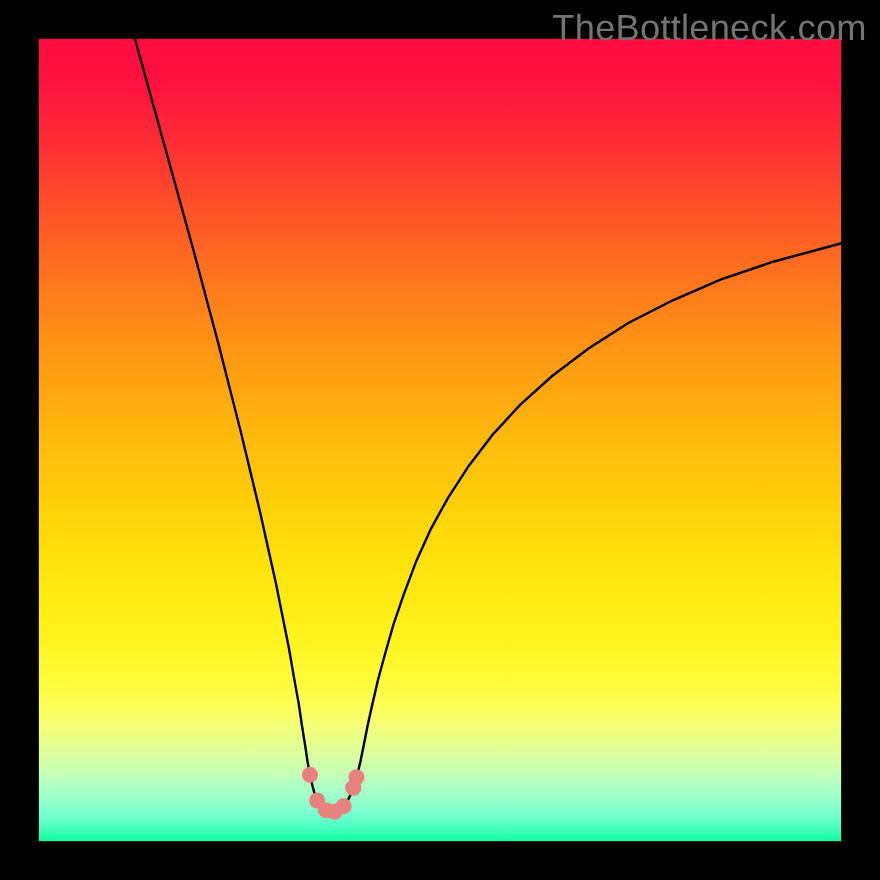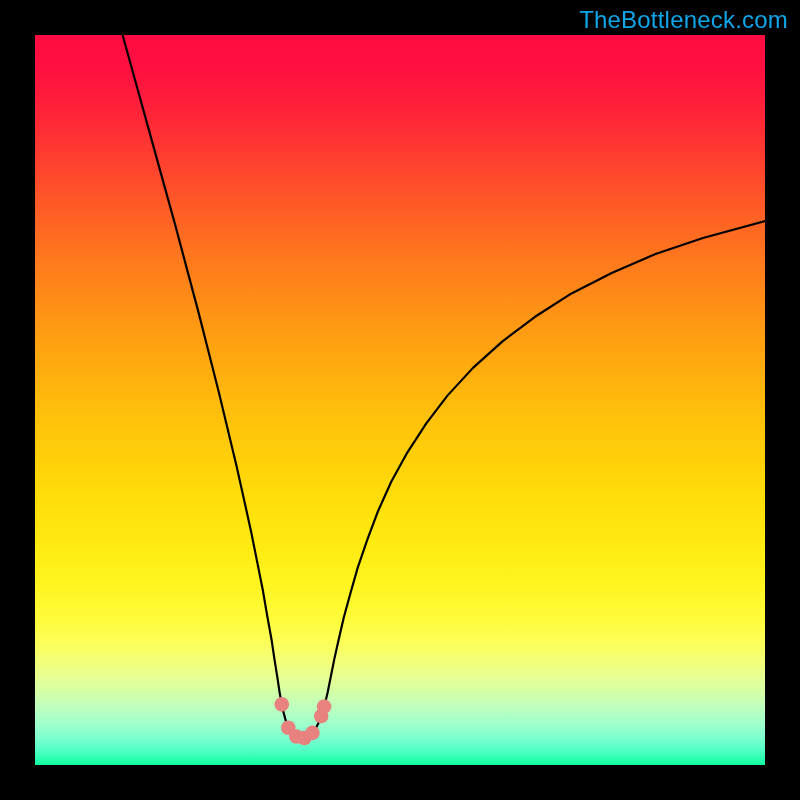--- a/index.html
+++ b/index.html
@@ -13,23 +13,23 @@
   .frame {
     width: 800px;
     height: 800px;
     background: #000;
     position: relative;
   }
   .watermark {
     position: absolute;
     top: 6px;
     right: 12px;
-    font-size: 24px;
+    font-size: 33px;
     font-weight: 500;
-    color: #0ea5e9;
+    color: #737373;
     letter-spacing: 0.2px;
     z-index: 5;
   }
   .plot-wrap {
     position: absolute;
     left: 35px;
     top: 35px;
     width: 730px;   
     height: 730px;
     overflow: hidden;

